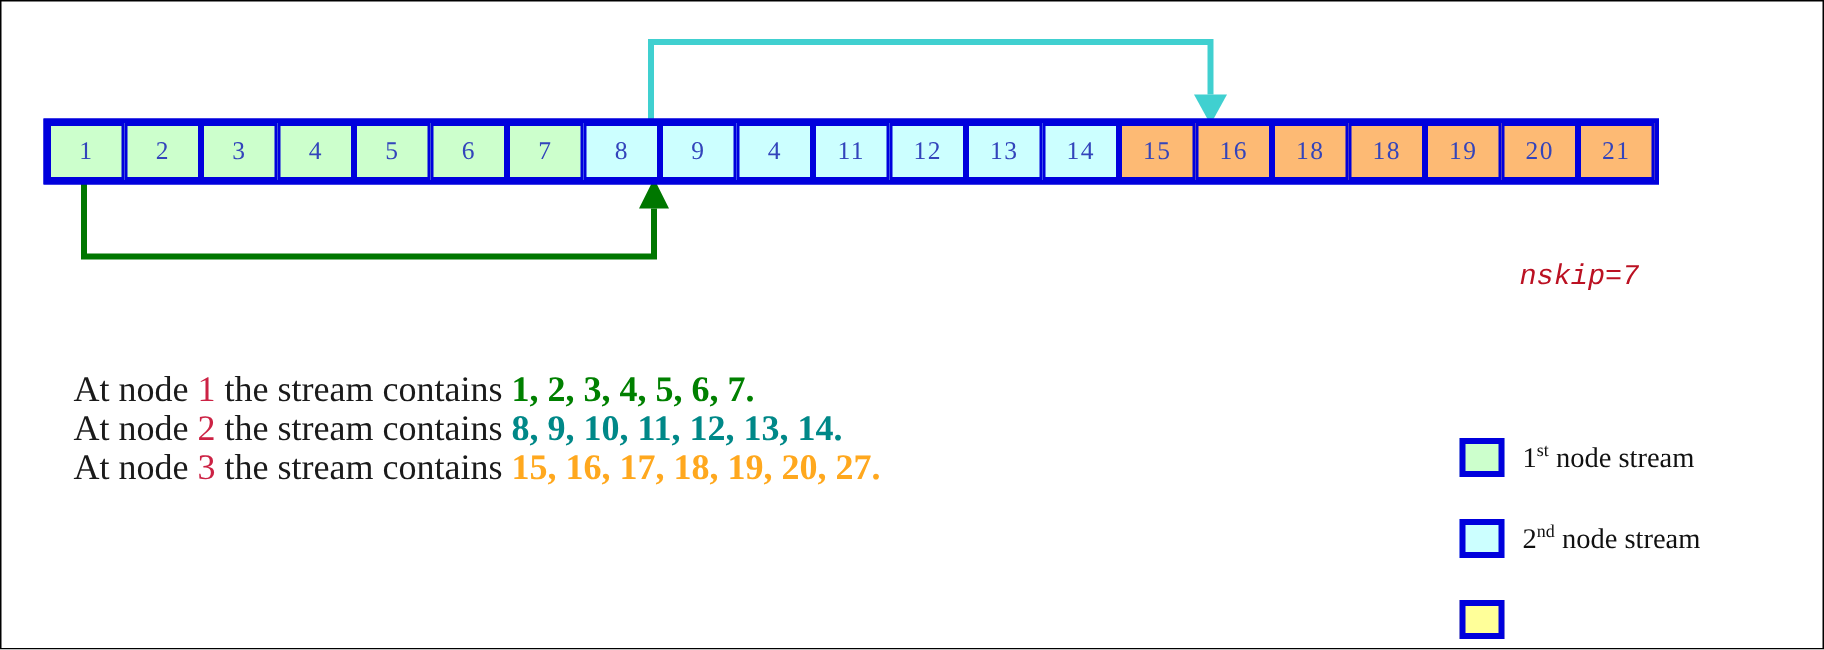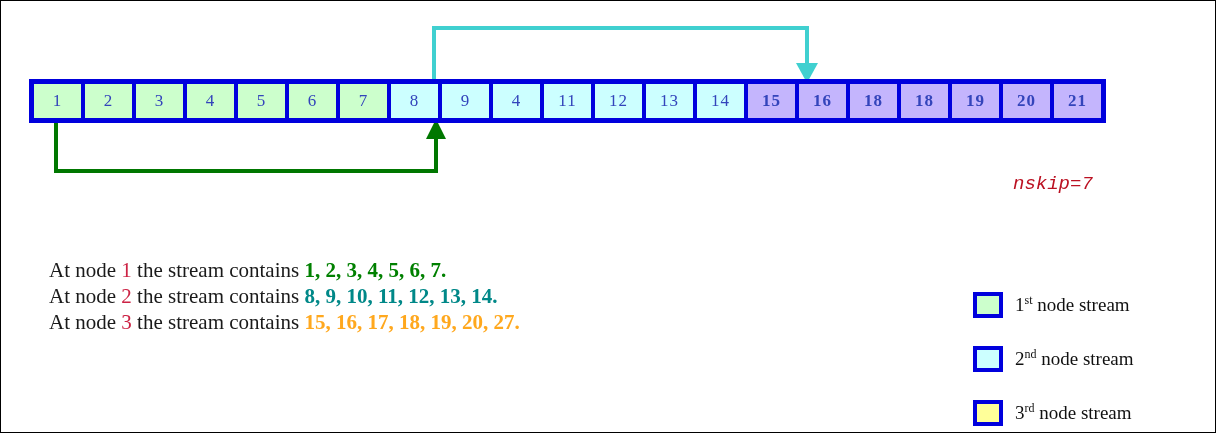--- a/index.html
+++ b/index.html
@@ -37,21 +37,21 @@
     display: flex;
     align-items: center;
     justify-content: center;
     font-family: "Liberation Serif", "DejaVu Serif", serif;
     font-size: 17px;
     color: #3344bb;
     letter-spacing: 1px;
   }
   .array-cell.s1 { background: #ccffcc; }
   .array-cell.s2 { background: #ccffff; }
-  .array-cell.s3 { background: #c4b5fd; font-weight: bold; }
+  .array-cell.s3 { background: #fdba74; }
 
   
   .arrow-svg {
     position: absolute;
     left: 0;
     top: 0;
     width: 1216px;
     height: 433px;
     pointer-events: none;
   }
@@ -65,22 +65,22 @@
     font-style: italic;
     font-size: 19px;
     color: #bb1122;
     white-space: nowrap;
   }
 
   
   #description {
     position: absolute;
     left: 48px;
-    top: 256px;
-    font-size: 21px;
+    top: 246px;
+    font-size: 24px;
     color: #1a1a1a;
     line-height: 26px;
   }
   .desc-line { white-space: nowrap; }
   .node-num { color: #cc2244; }
   .stream-list { font-weight: bold; }
   .stream-list.c1 { color: #008000; }
   .stream-list.c2 { color: #008888; }
   .stream-list.c3 { color: #ffa81e; }
 
@@ -214,17 +214,16 @@
       <div class="legend-row">
         <div class="legend-swatch s1"></div>
         <div class="legend-label"><span>1</span><sup>st</sup><span> node stream</span></div>
       </div>
       <div class="legend-row">
         <div class="legend-swatch s2"></div>
         <div class="legend-label"><span>2</span><sup>nd</sup><span> node stream</span></div>
       </div>
       <div class="legend-row">
         <div class="legend-swatch s3"></div>
-        <div class="legend-label"><span>3</span><sup>rd</sup><span> node stream</span></div>
       </div>
     </div>
 
 </div>
 
 </body></html>

